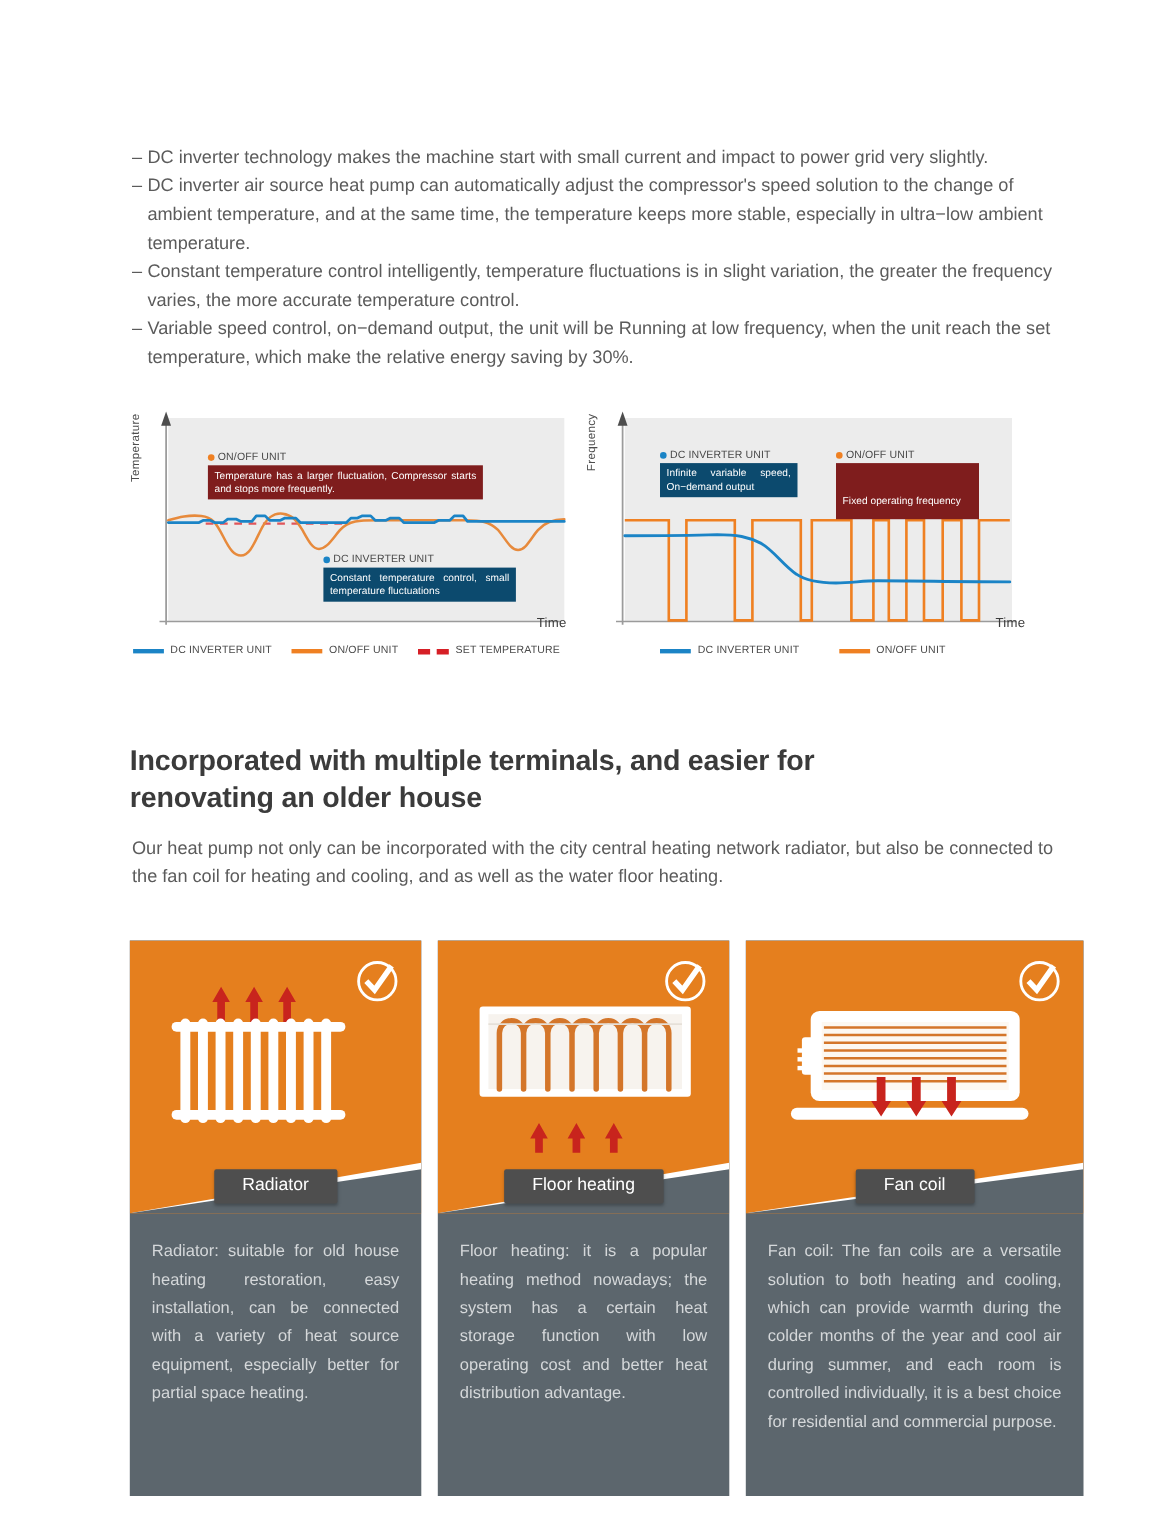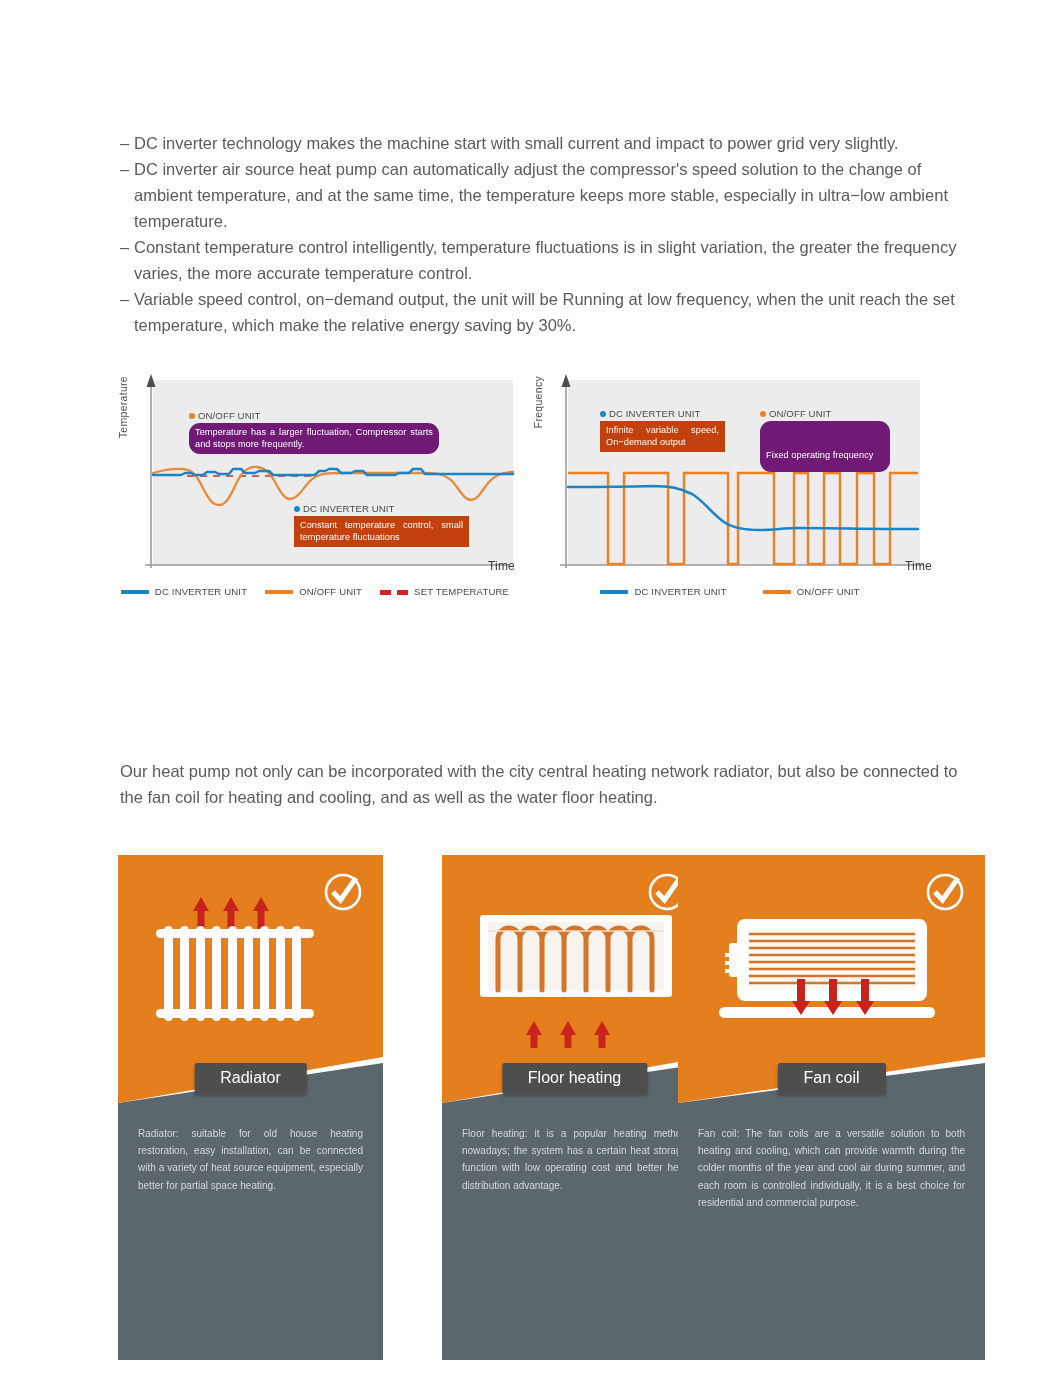--- a/index.html
+++ b/index.html
@@ -46,22 +46,22 @@
   
   .ann{position:absolute;}
   .ann .hdr{display:flex;align-items:center;font-size:9.6px;color:#4a4a4a;margin-bottom:2px;letter-spacing:.1px;white-space:nowrap;}
   .dot{width:6px;height:6px;border-radius:50%;margin-right:3px;flex:0 0 6px;}
   .dot.blue{background:#1b84c6;}
   .dot.orange{background:#ef8022;}
   .box{
     font-size:9.2px;line-height:1.33;color:#ffffff;padding:3px 6px 4px 6px;
     text-align:justify;letter-spacing:.05px;
   }
-  .box.orange{background:#701a75;border-radius:11px;}
-  .box.blue{background:#c2410c;}
+  .box.orange{background:#7f1d1d;}
+  .box.blue{background:#0c4a6e;}
 
   
   .clegend{position:absolute;left:0;top:214px;width:100%;display:flex;justify-content:center;gap:18px;}
   .clegend .item{display:flex;align-items:center;font-size:9.6px;color:#4a4a4a;white-space:nowrap;letter-spacing:.15px;}
   .swatch{width:28px;height:4px;margin-right:6px;flex:0 0 28px;}
   .swatch.blue{background:#1b84c6;}
   .swatch.orange{background:#ef8022;}
   .swatch.dashred{
     background:none;display:flex;justify-content:space-between;
   }
@@ -75,41 +75,41 @@
   }
   .sec2-para{
     position:absolute;left:120px;top:758px;width:840px;
     font-size:16.5px;line-height:1.58;color:#5b5b5b;
   }
 
   
   .cards{position:absolute;left:118px;top:855px;width:742px;height:505px;}
   .card{position:absolute;top:0;width:265px;height:505px;overflow:hidden;background:#5c666d;}
   .card.c0{left:0;}
-  .card.c1{left:280px;margin-left:44px;}
+  .card.c1{left:280px;}
   .card.c2{left:560px;padding-left:42px;}
 
   .card-top{position:absolute;left:0;top:0;width:100%;height:248px;background:#e57f1e;overflow:hidden;}
   .card-diag{position:absolute;left:0;bottom:0;width:100%;height:70px;}
 
   .check{position:absolute;right:18px;top:14px;width:44px;height:44px;}
 
   .art{position:absolute;left:0;top:28px;width:100%;height:180px;}
 
   .card-label{
     position:absolute;left:50%;transform:translateX(-50%);
     top:208px;
     background:#4e4e4e;color:#ffffff;
     font-size:16px;padding:6px 26px 7px 26px;
     border-radius:2px;white-space:nowrap;
     box-shadow:0 2px 3px rgba(0,0,0,.25);
   }
   .card-body{
     position:absolute;left:0;top:248px;width:100%;height:257px;
-    color:#d5d8da;font-size:10px;line-height:1.72;
+    color:#d5d8da;font-size:15px;line-height:1.72;
     padding:22px 20px 0 20px;box-sizing:border-box;
     text-align:justify;
   }
   .card-body p{margin:0;}
 </style>
 </head>
 <body>
 
 <div class="page">
 
@@ -245,20 +245,24 @@
           <span>DC INVERTER UNIT</span>
         </div>
         <div class="item">
           <span class="swatch orange"></span>
           <span>ON/OFF UNIT</span>
         </div>
       </div>
     </div>
   </div>
 
+  <div class="sec2-title">
+    <span>Incorporated with multiple terminals, and easier for</span><br>
+    <span>renovating an older house</span>
+  </div>
   <div class="sec2-para">Our heat pump not only can be incorporated with the city central heating network radiator, but also be connected to the fan coil for heating and cooling, and as well as the water floor heating.</div>
 
   <div class="cards">
 
     <div class="card c0">
       <div class="card-top">
 
         <svg class="check" viewBox="0 0 44 44">
           <circle cx="22" cy="23" r="17" fill="none" stroke="#ffffff" stroke-width="2.6"></circle>
           <path d="M12 23 L19.5 31 L35 9" fill="none" stroke="#ffffff" stroke-width="5" stroke-linecap="butt" stroke-linejoin="miter"></path>

